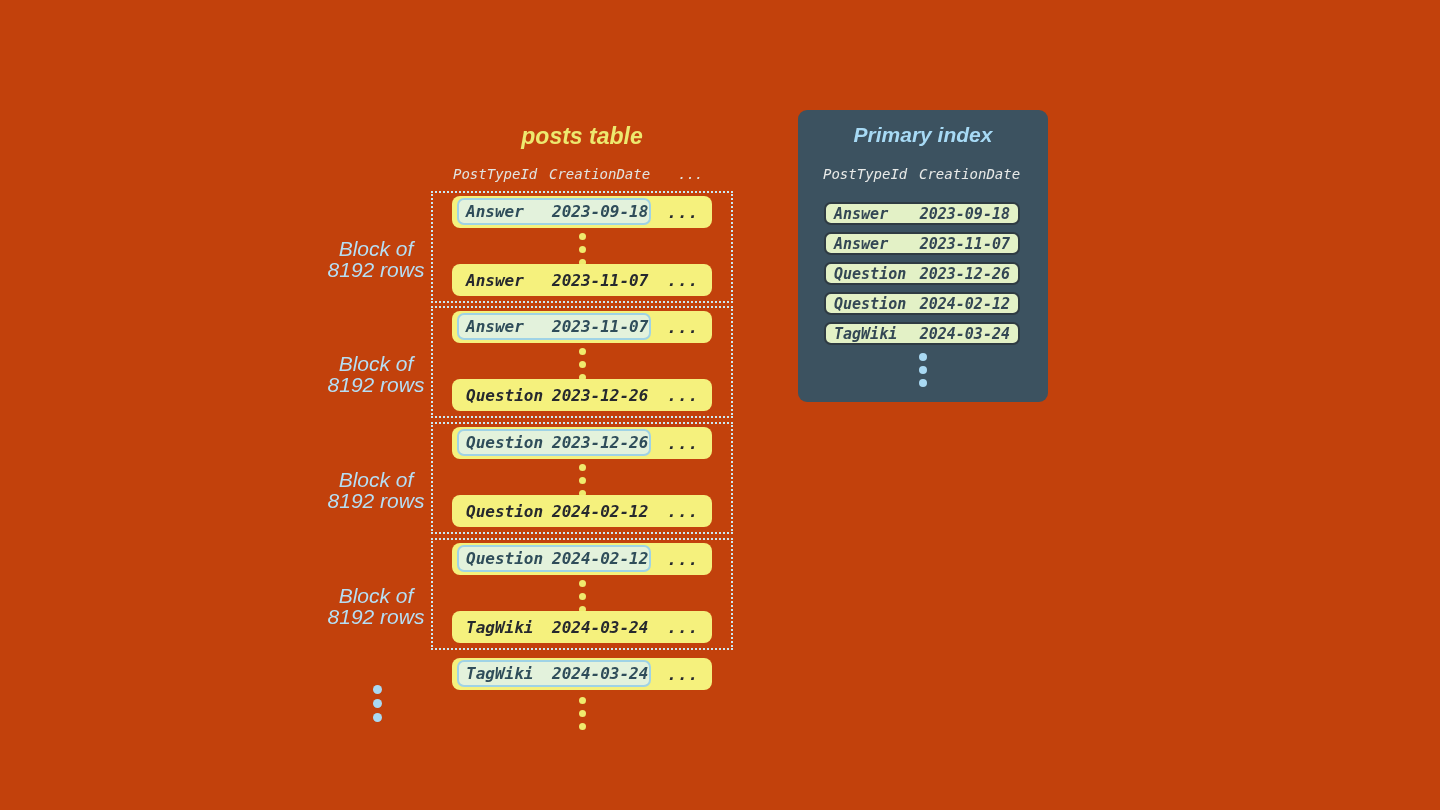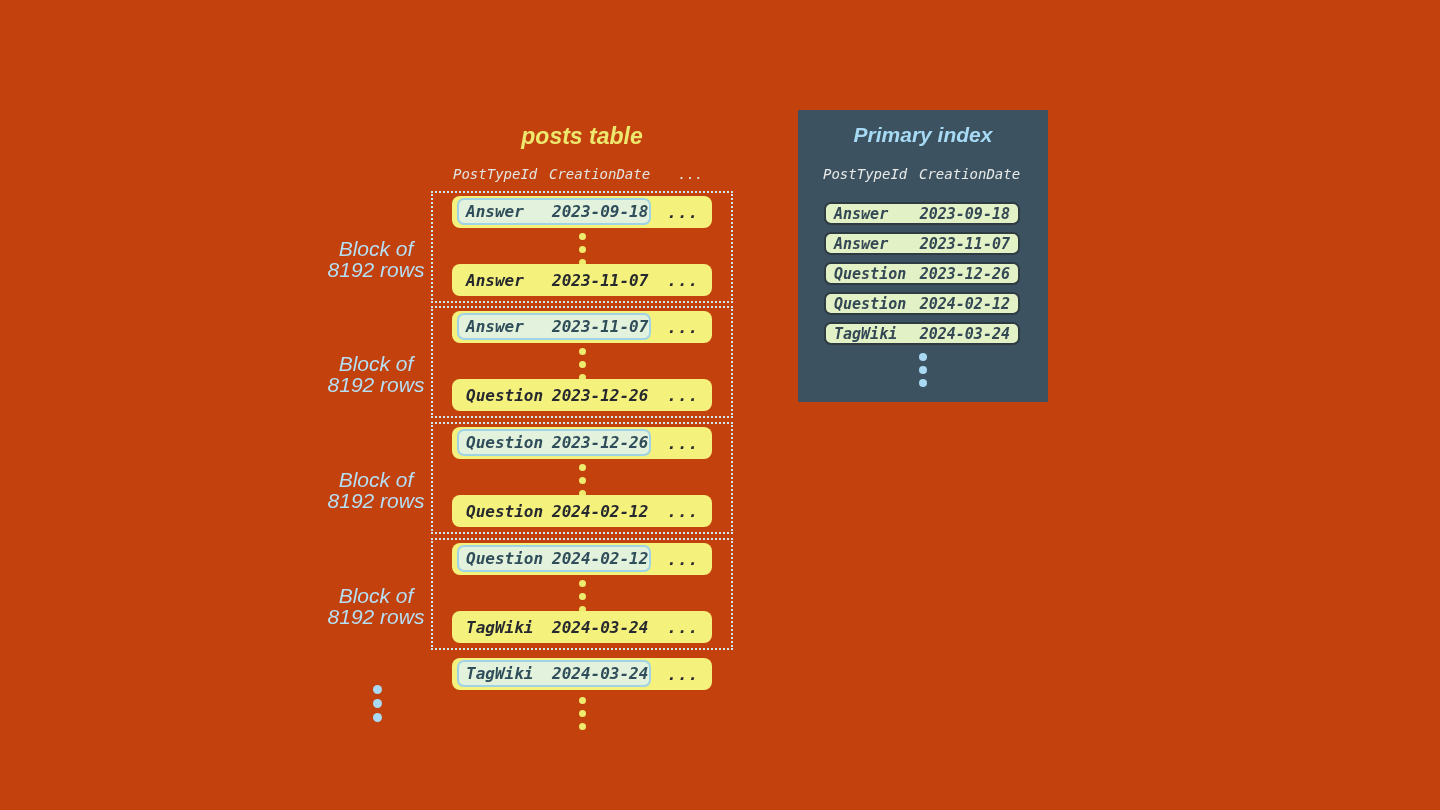--- a/index.html
+++ b/index.html
@@ -67,21 +67,21 @@
 
   .bluedots-left {
     position:absolute; left:340px; width:74px; top:685px;
     display:flex; flex-direction:column; align-items:center; gap:5px;
   }
   .bluedots-left i { display:block; width:9px; height:9px; border-radius:50%; background:#A9D9F3; }
 
   
   .panel {
     position:absolute; left:798px; top:110px; width:250px; height:292px;
-    background:#3C5260; border-radius:1px;
+    background:#3C5260; border-radius:9px;
   }
   .panel-title {
     position:absolute; top:13px; left:0; width:100%;
     text-align:center; font-size:21px; font-weight:700; color:#A7DAF5;
   }
   .panel-header { position:absolute; top:56px; left:0; font-size:14px; color:#E8EAE8; }
   .pih-type { position:absolute; left:25px; white-space:nowrap; }
   .pih-date { position:absolute; left:121px; white-space:nowrap; }
 
   .irow {

